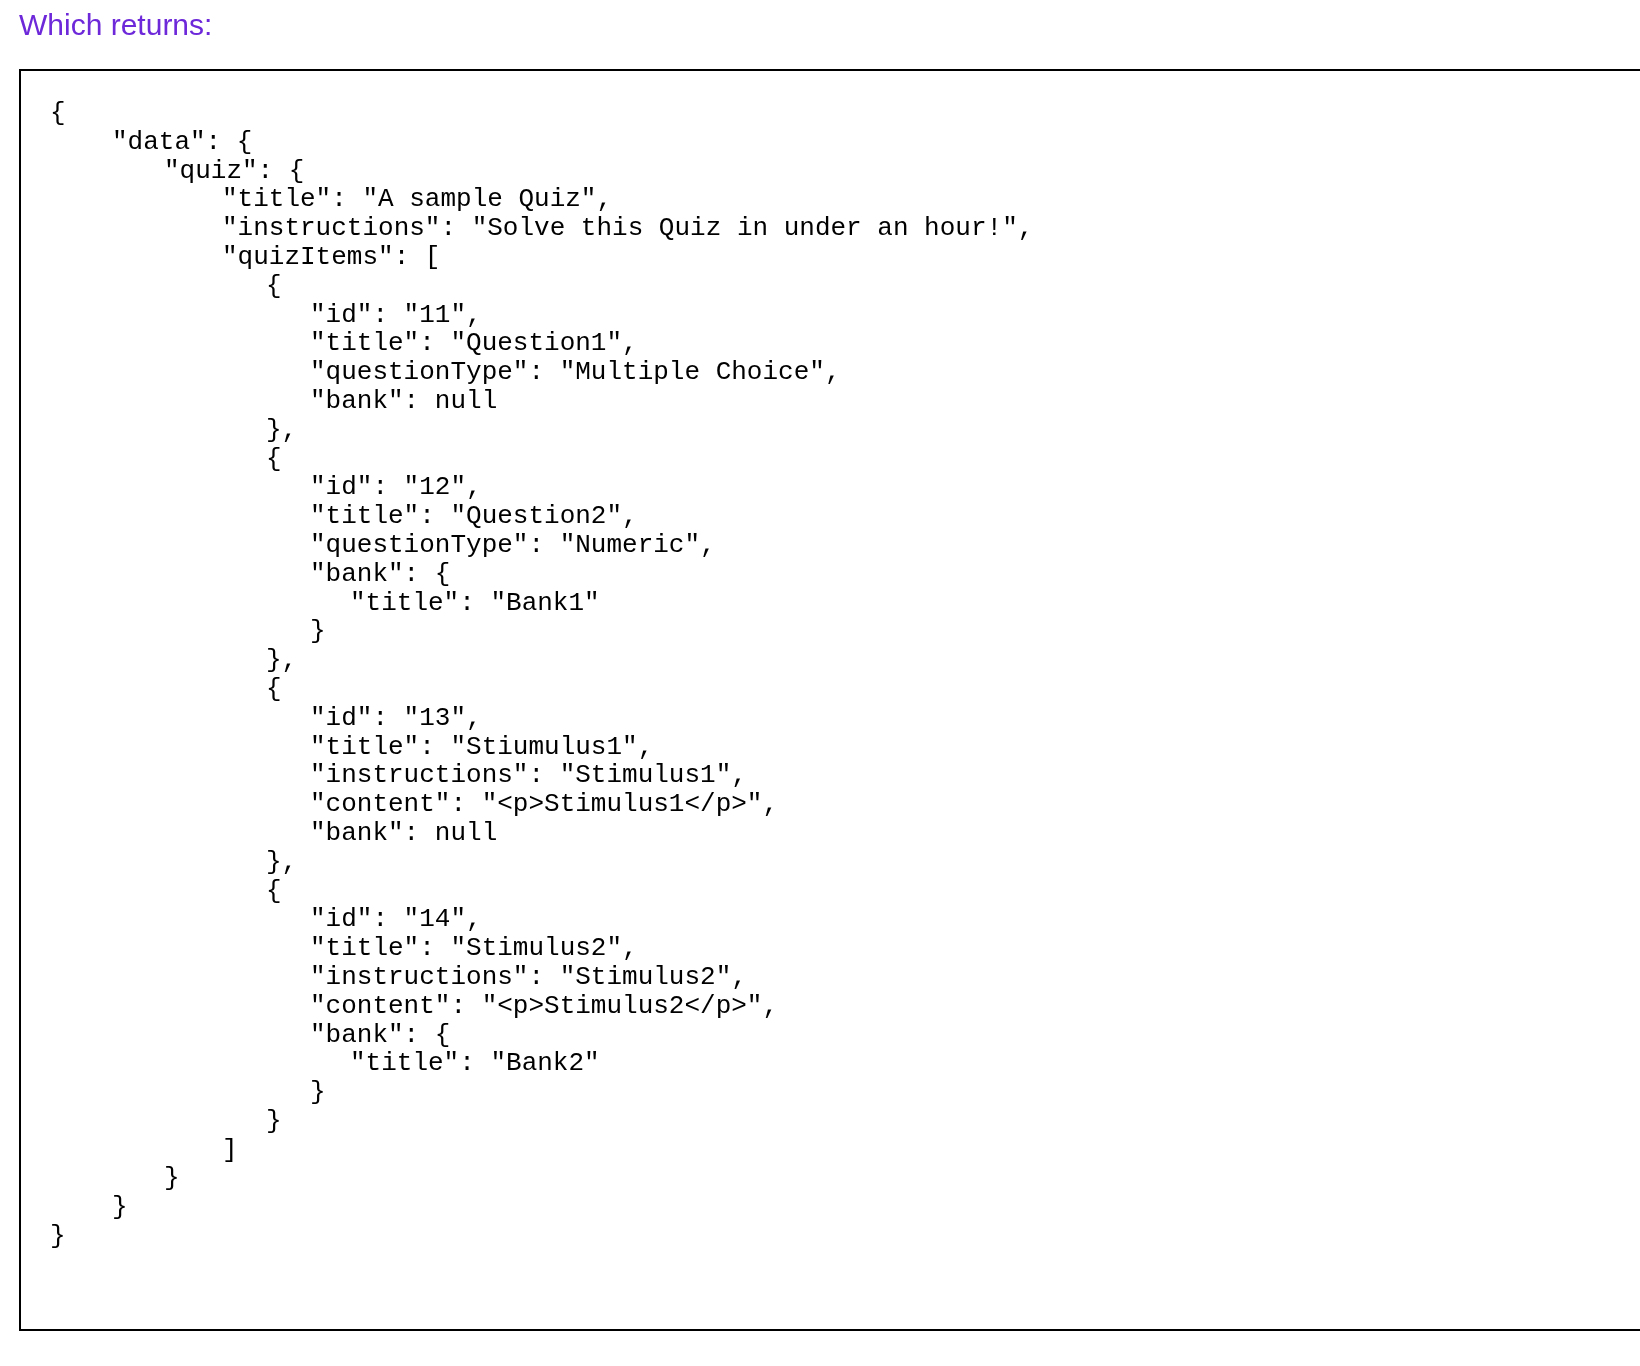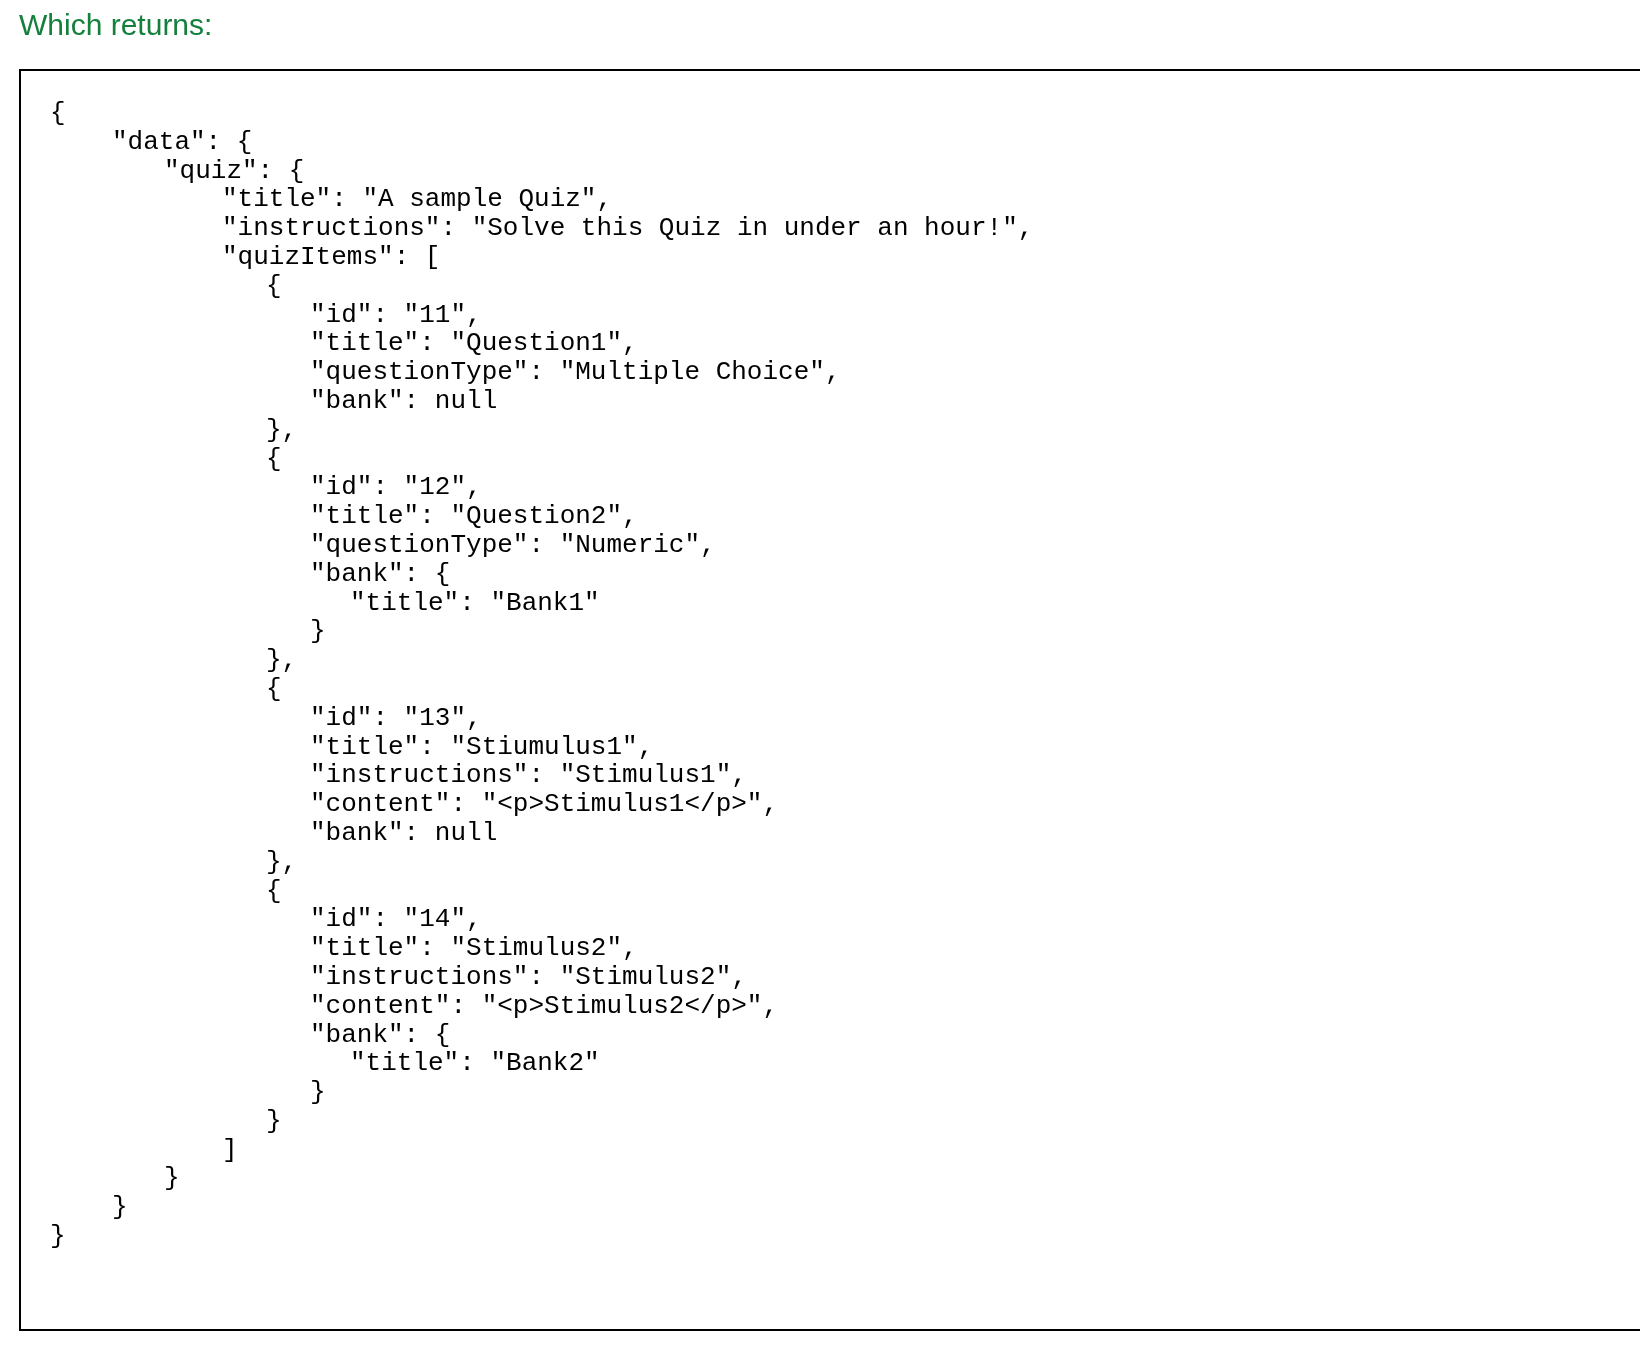--- a/index.html
+++ b/index.html
@@ -15,21 +15,21 @@
     font-family: "Liberation Sans", sans-serif;
     color: #000000;
   }
   .heading {
     position: absolute;
     left: 19px;
     top: 7px;
     font-size: 30px;
     line-height: 36px;
     font-weight: 400;
-    color: #15803d;
+    color: #6d28d9;
     letter-spacing: 0;
   }
   .code-box {
     position: absolute;
     left: 19px;
     top: 69px;
     right: -6px;            
     height: 1258px;
     border: 2px solid #000000;
     background: #ffffff;

